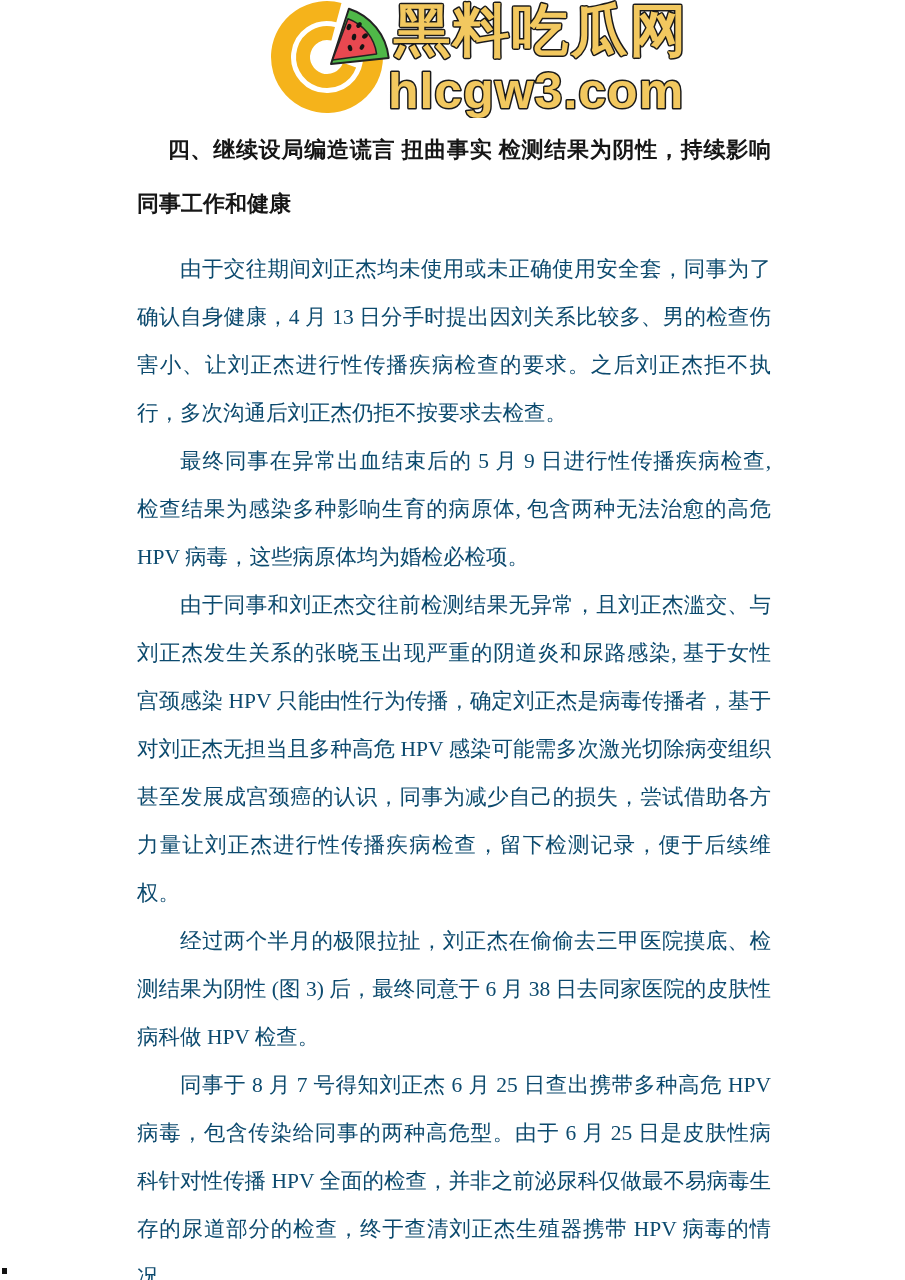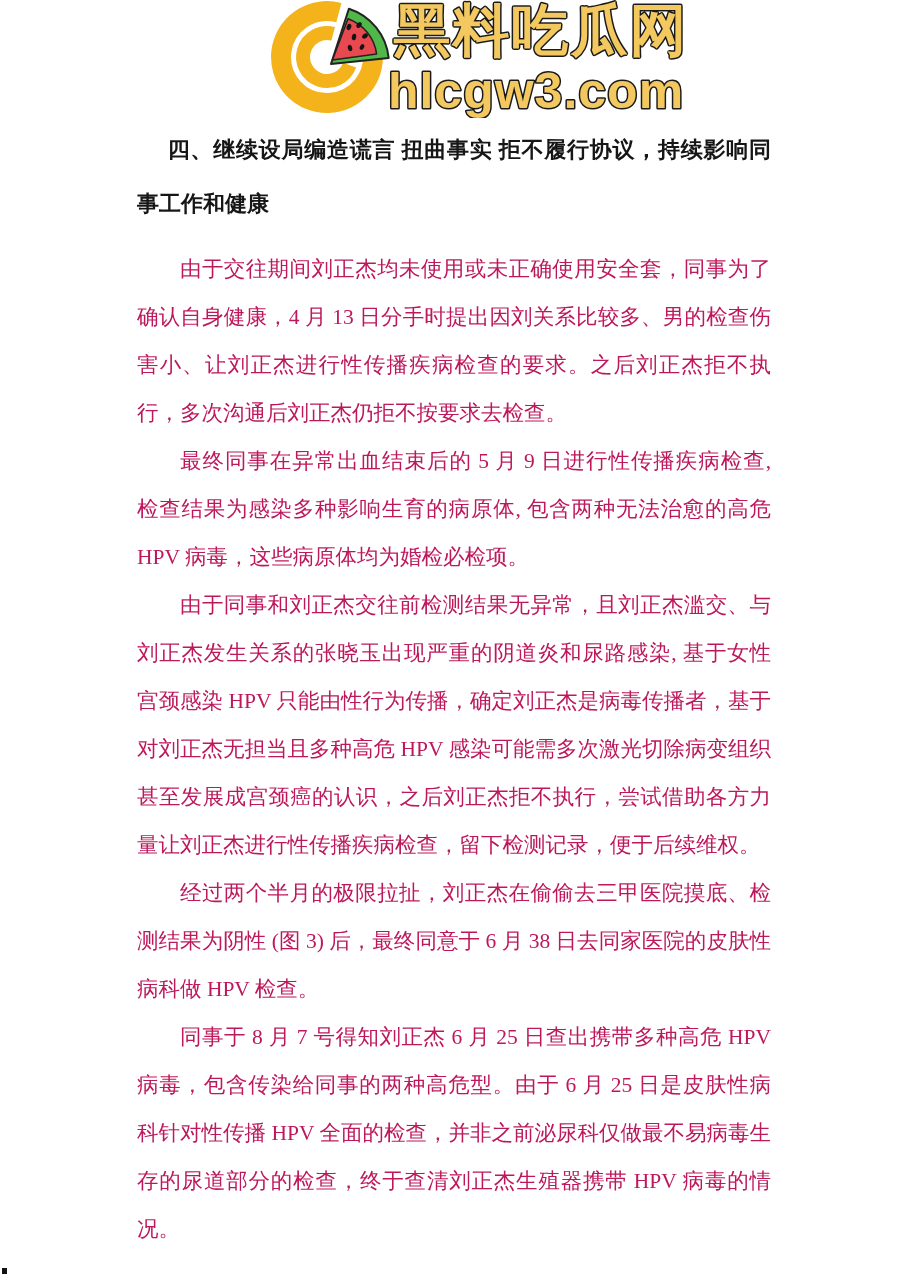--- a/index.html
+++ b/index.html
@@ -42,21 +42,21 @@
     text-indent: 1.4em;
     text-align: justify;
     color: #161616;
   }
   .doc p.body-par {
     margin: 0;
     font-size: 21.5px;
     line-height: 48px;
     text-indent: 2em;
     text-align: justify;
-    color: #be185d;
+    color: #0c4a6e;
   }
 
   .page-dot {
     position: absolute;
     left: 2px;
     top: 1268px;
     width: 5px;
     height: 6px;
     background: #121212;
   }
@@ -86,22 +86,22 @@
     </g>
   </svg>
 
   <svg class="logo-text" width="310" height="118" viewBox="0 0 310 118" aria-hidden="true">
     <text x="155" y="50" text-anchor="middle" font-family="Liberation Sans, sans-serif" font-weight="900" font-size="57" letter-spacing="2" fill="#F2C85F" stroke="#1A1A1A" stroke-width="3" paint-order="stroke" stroke-linejoin="round">黑料吃瓜网</text>
     <text x="150" y="108" text-anchor="middle" font-family="Liberation Sans, sans-serif" font-weight="900" font-size="50" letter-spacing="1" fill="#F2C85F" stroke="#1A1A1A" stroke-width="3" paint-order="stroke" stroke-linejoin="round">hlcgw3.com</text>
   </svg>
 </div>
 
 <div class="doc">
-  <p class="doc-heading">四、继续设局编造谎言 扭曲事实 拒不履行协议，持续影响同事工作和健康</p>
+  <p class="doc-heading">四、继续设局编造谎言 扭曲事实 检测结果为阴性，持续影响同事工作和健康</p>
 
   <p class="body-par">由于交往期间刘正杰均未使用或未正确使用安全套，同事为了确认自身健康，4 月 13 日分手时提出因刘关系比较多、男的检查伤害小、让刘正杰进行性传播疾病检查的要求。之后刘正杰拒不执行，多次沟通后刘正杰仍拒不按要求去检查。</p>
   <p class="body-par">最终同事在异常出血结束后的 5 月 9 日进行性传播疾病检查, 检查结果为感染多种影响生育的病原体, 包含两种无法治愈的高危 HPV 病毒，这些病原体均为婚检必检项。</p>
-  <p class="body-par">由于同事和刘正杰交往前检测结果无异常，且刘正杰滥交、与刘正杰发生关系的张晓玉出现严重的阴道炎和尿路感染, 基于女性宫颈感染 HPV 只能由性行为传播，确定刘正杰是病毒传播者，基于对刘正杰无担当且多种高危 HPV 感染可能需多次激光切除病变组织甚至发展成宫颈癌的认识，之后刘正杰拒不执行，尝试借助各方力量让刘正杰进行性传播疾病检查，留下检测记录，便于后续维权。</p>
+  <p class="body-par">由于同事和刘正杰交往前检测结果无异常，且刘正杰滥交、与刘正杰发生关系的张晓玉出现严重的阴道炎和尿路感染, 基于女性宫颈感染 HPV 只能由性行为传播，确定刘正杰是病毒传播者，基于对刘正杰无担当且多种高危 HPV 感染可能需多次激光切除病变组织甚至发展成宫颈癌的认识，同事为减少自己的损失，尝试借助各方力量让刘正杰进行性传播疾病检查，留下检测记录，便于后续维权。</p>
   <p class="body-par">经过两个半月的极限拉扯，刘正杰在偷偷去三甲医院摸底、检测结果为阴性 (图 3) 后，最终同意于 6 月 38 日去同家医院的皮肤性病科做 HPV 检查。</p>
   <p class="body-par">同事于 8 月 7 号得知刘正杰 6 月 25 日查出携带多种高危 HPV 病毒，包含传染给同事的两种高危型。由于 6 月 25 日是皮肤性病科针对性传播 HPV 全面的检查，并非之前泌尿科仅做最不易病毒生存的尿道部分的检查，终于查清刘正杰生殖器携带 HPV 病毒的情况。</p>
 </div>
 
 <div class="page-dot"></div>
 
 </body></html>

